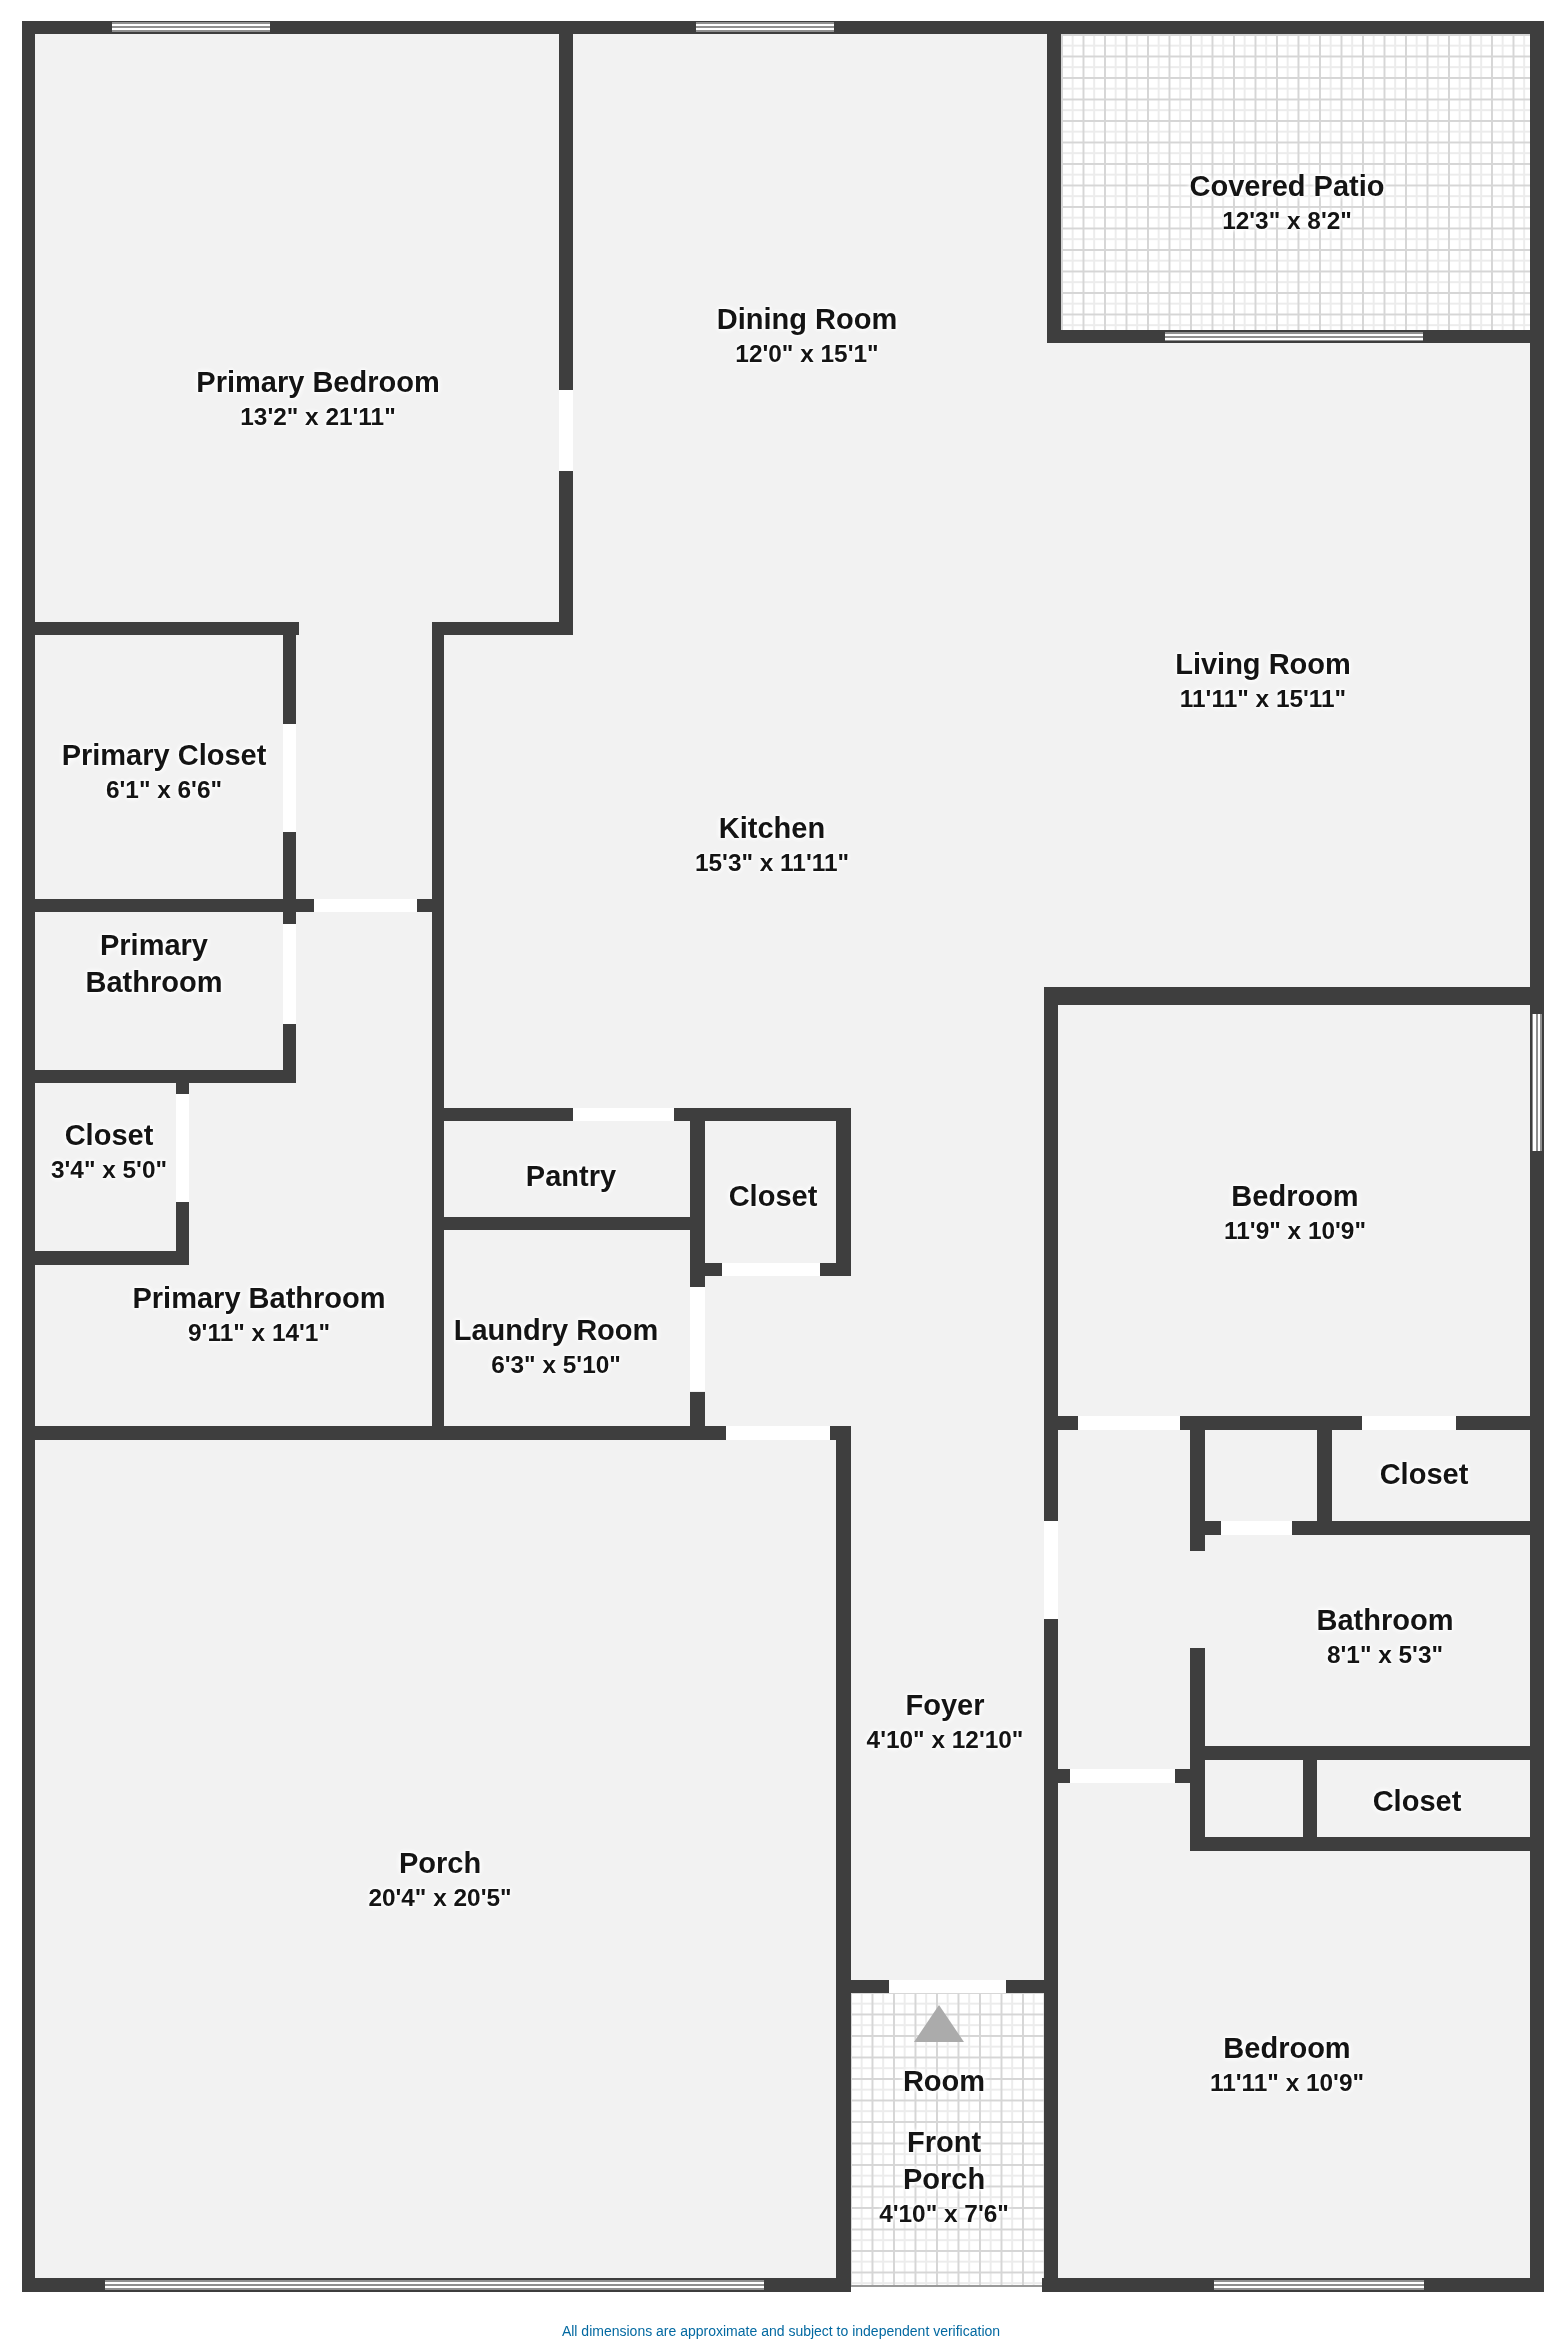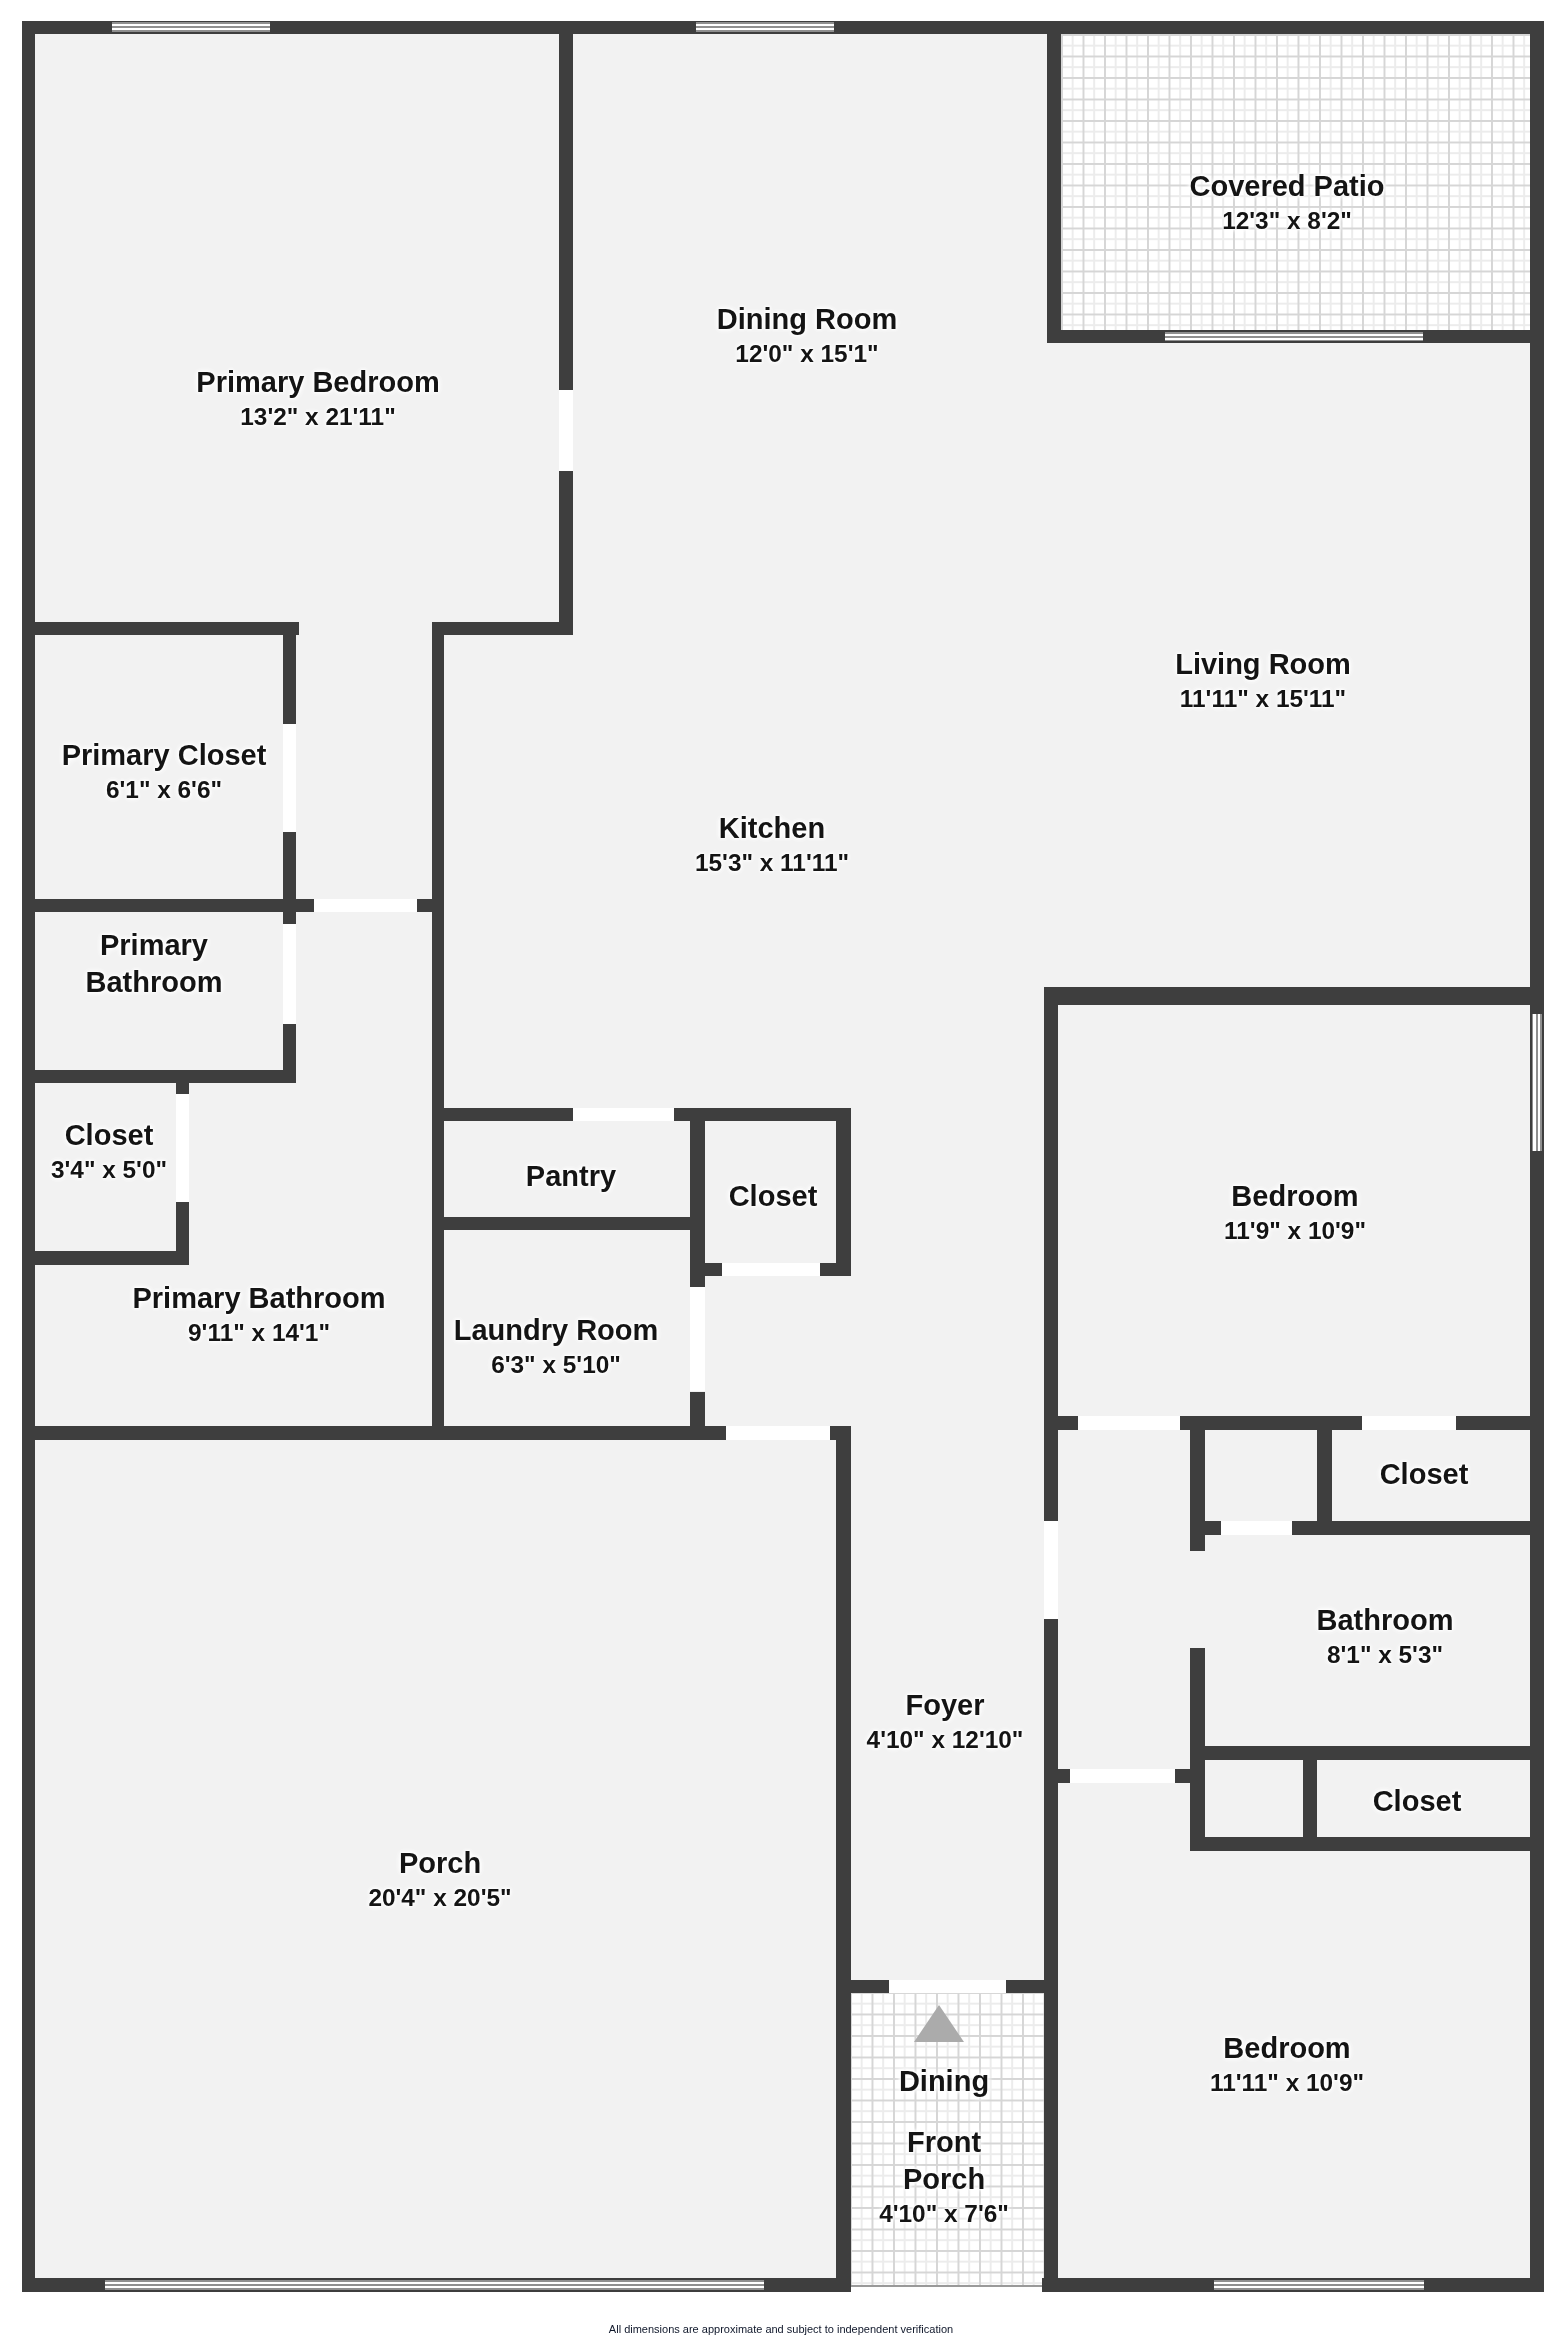--- a/index.html
+++ b/index.html
@@ -29,21 +29,21 @@
   .room-label{position:absolute;transform:translate(-50%,-50%);text-align:center;
       color:#141414;font-weight:bold;z-index:30;}
   .rname{font-size:29px;line-height:1.28;
       text-shadow:0 0 3.9px #fff,0 0 3.9px #fff,0 0 5.9px #fff,0 0 7.8px #fff,0 0 2px #fff;text-align:center;}
   .rdims{font-size:24.4px;line-height:1.3;
       text-shadow:0 0 3.9px #fff,0 0 3.9px #fff,0 0 5.9px #fff,0 0 7.8px #fff,0 0 2px #fff;}
   .entry-arrow{position:absolute;width:0;height:0;z-index:25;
       border-left:25px solid transparent;border-right:25px solid transparent;
       border-bottom:37px solid #ababab;}
   .footer{position:absolute;left:781px;top:2323px;transform:translateX(-50%);
-      font-size:11px;color:#0f172a;white-space:nowrap;}
+      font-size:14px;color:#0369a1;white-space:nowrap;}
   .z1{z-index:5}.z2{z-index:10}.z3{z-index:15}.z4{z-index:20}
 </style>
 </head>
 <body>
 
 <div class="plan">
 
   <div class="floor" style="left:35px;top:34px;width:1495px;height:2244px"></div>
 
   <div class="hatch z1" style="left:1061px;top:34px;width:469px;height:296px"></div>
@@ -185,21 +185,21 @@
         <div class="rdims">4'10" x 12'10"</div>
       </div>
       <div class="room-label" style="left: 1417px; top: 1802px;">
         <div class="rname">Closet</div>
       </div>
       <div class="room-label" style="left: 440px; top: 1879px;">
         <div class="rname">Porch</div>
         <div class="rdims">20'4" x 20'5"</div>
       </div>
       <div class="room-label" style="left: 944px; top: 2082px;">
-        <div class="rname">Dining</div>
+        <div class="rname">Room</div>
       </div>
       <div class="room-label" style="left: 1287px; top: 2064px;">
         <div class="rname">Bedroom</div>
         <div class="rdims">11'11" x 10'9"</div>
       </div>
       <div class="room-label" style="left: 944px; top: 2177px; width: 146px;">
         <div class="rname">Front Porch</div>
         <div class="rdims">4'10" x 7'6"</div>
       </div>
     </div>

